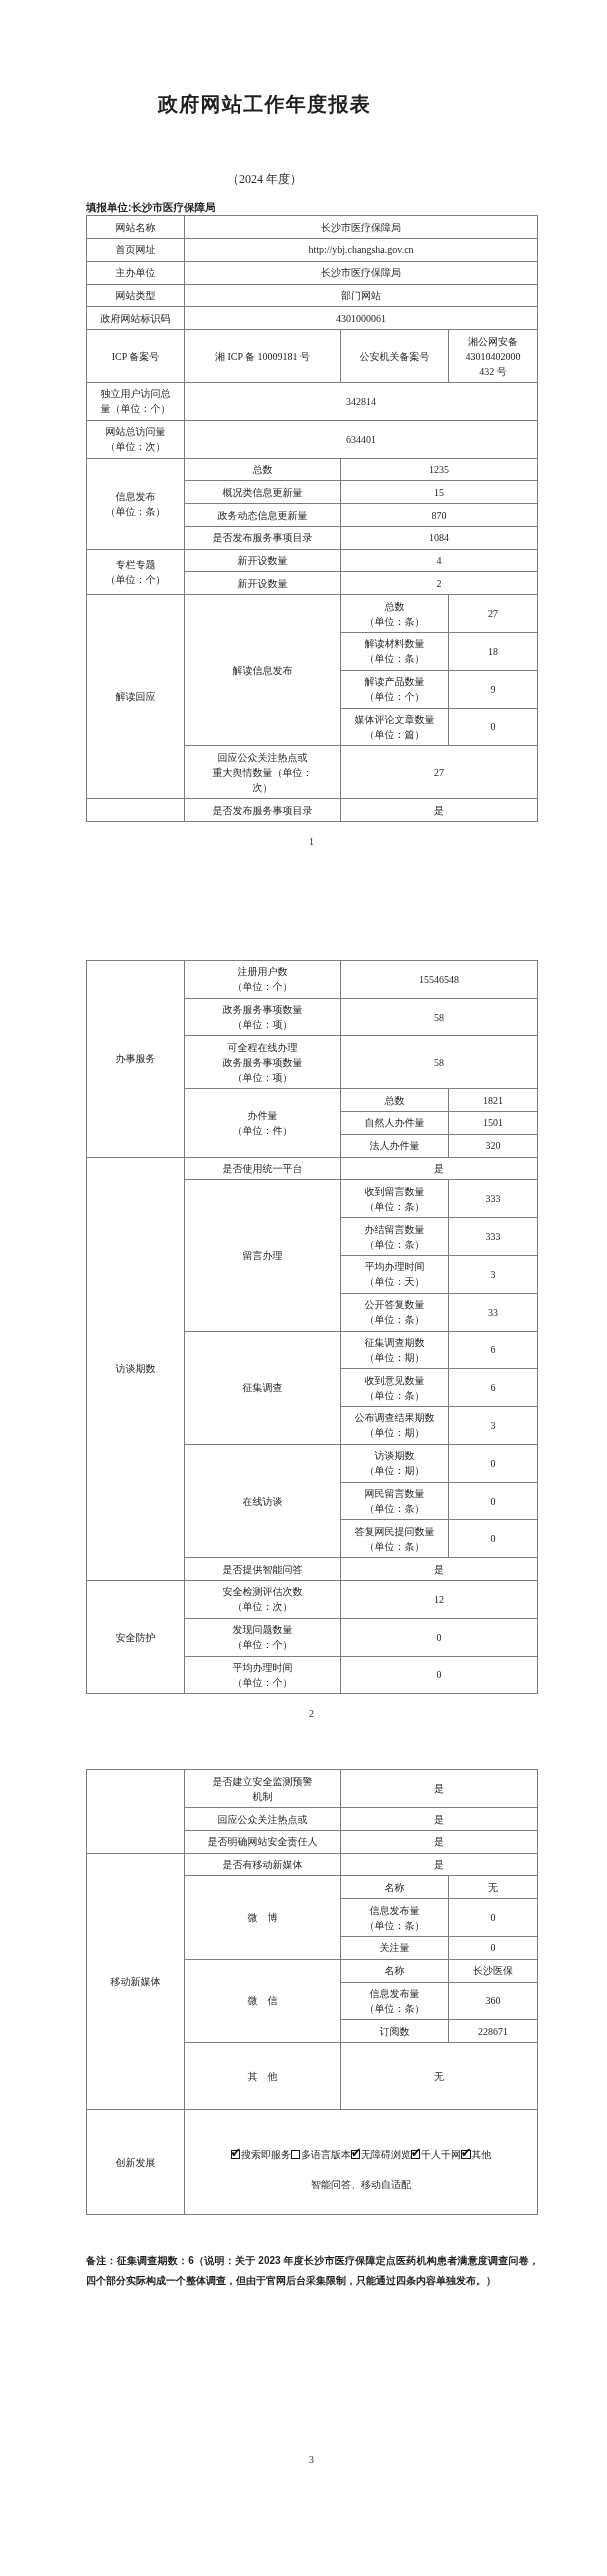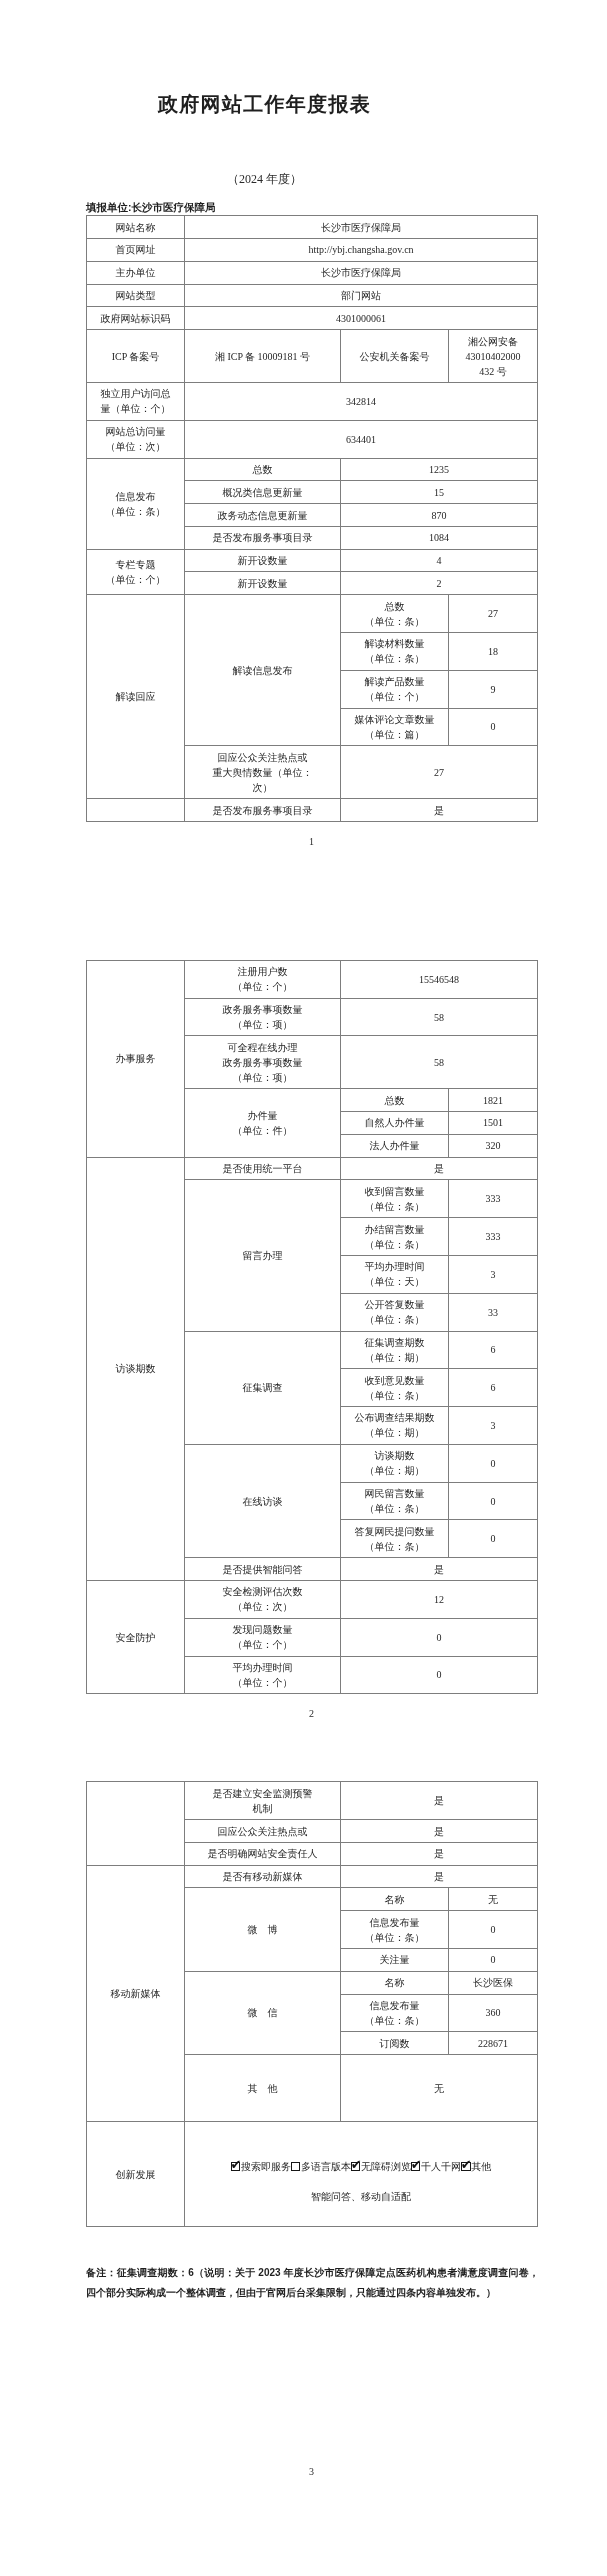--- a/index.html
+++ b/index.html
@@ -92,21 +92,21 @@
     margin-left: 86px;
     text-align: center;
     font-size: 10px;
     line-height: 15px;
     color: #2a2a2a;
   }
   .pn1 { margin-top: 12px; }
   .pn2 { margin-top: 12px; }
   .pn3 { margin-top: 161px; }
   .tbl2 { margin-top: 111px; }
-  .tbl3 { margin-top: 60px; }
+  .tbl3 { margin-top: 48px; }
   .note {
     width: 453px;
     margin: 36px 0 13px 86px;
     font-family: "Liberation Sans", "DejaVu Sans", sans-serif;
     font-weight: bold;
     font-size: 10px;
     line-height: 20px;
     color: #1f1f1f;
     text-align: justify;
   }

